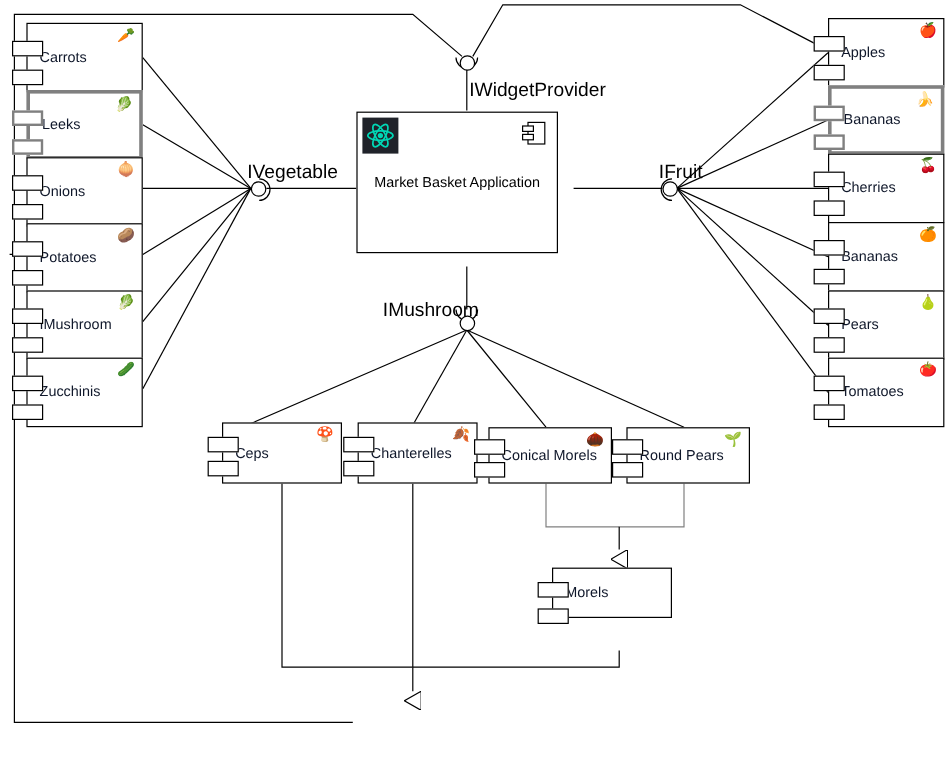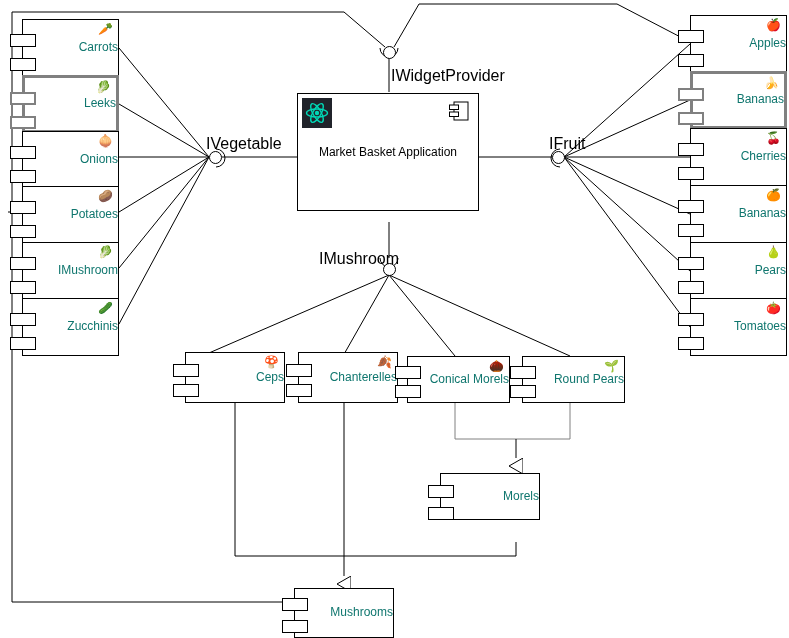--- a/index.html
+++ b/index.html
@@ -33,23 +33,23 @@
     border: 1px solid #000000;
     z-index: 5;
   }
   .component.selected {
     border: 3px solid #808080;
   }
   .component .comp-label {
     position: absolute;
     left: 0; right: 0; top: 50%;
     transform: translateY(-50%);
-    text-align: right;
+    text-align: left;
     font-size: 12px;
-    color: #0f766e;
+    color: #0f172a;
     line-height: 1.1;
     padding-left: 10px;
     white-space: nowrap;
   }
   .port {
     position: absolute;
     box-sizing: border-box;
     width: 26px;
     height: 13px;
     background: #ffffff;
@@ -265,21 +265,21 @@
     <div class="comp-label">Pears</div>
   </div>
 
   <div class="component" style="left:690px; top:298px; width:97px; height:58px;">
     <div class="port p1"></div>
     <div class="port p2"></div>
     <span class="emoji">🍅</span>
     <div class="comp-label">Tomatoes</div>
   </div>
 
-  <div id="app-component" style="left:297px; top:93px; width:182px; height:118px;">
+  <div id="app-component" style="left:297px; top:93px; width:168px; height:118px;">
     <div class="react-badge">
       <svg width="30" height="30" viewBox="0 0 30 30" xmlns="http://www.w3.org/2000/svg">
         <g stroke="#00d8b6" fill="none" stroke-width="1.4">
           <ellipse cx="15" cy="15" rx="10.5" ry="4"></ellipse>
           <ellipse cx="15" cy="15" rx="10.5" ry="4" transform="rotate(60 15 15)"></ellipse>
           <ellipse cx="15" cy="15" rx="10.5" ry="4" transform="rotate(120 15 15)"></ellipse>
         </g>
         <circle cx="15" cy="15" r="2.2" fill="#00d8b6"></circle>
       </svg>
     </div>
@@ -346,25 +346,20 @@
     <div class="comp-label">Conical Morels</div>
   </div>
 
   <div class="component" style="left:522px; top:356px; width:103px; height:47px;">
     <div class="port p1" style="top:9px;"></div>
     <div class="port p2" style="top:28px;"></div>
     <span class="emoji">🌱</span>
     <div class="comp-label">Round Pears</div>
   </div>
 
-  <div class="component" style="left:440px; top:473px; width:100px; height:47px;">
+  <div class="component" style="left:460px; top:473px; width:100px; height:42px;">
     <div class="port p1" style="top:11px;"></div>
     <div class="port p2" style="top:33px;"></div>
     <div class="comp-label">Morels</div>
   </div>
 
-  <div class="component" style="left:294px; top:588px; width:100px; height:50px;">
-    <div class="port p1" style="top:9px;"></div>
-    <div class="port p2" style="top:31px;"></div>
-    <div class="comp-label">Mushrooms</div>
-  </div>
 
 </div>
 
 </body></html>

